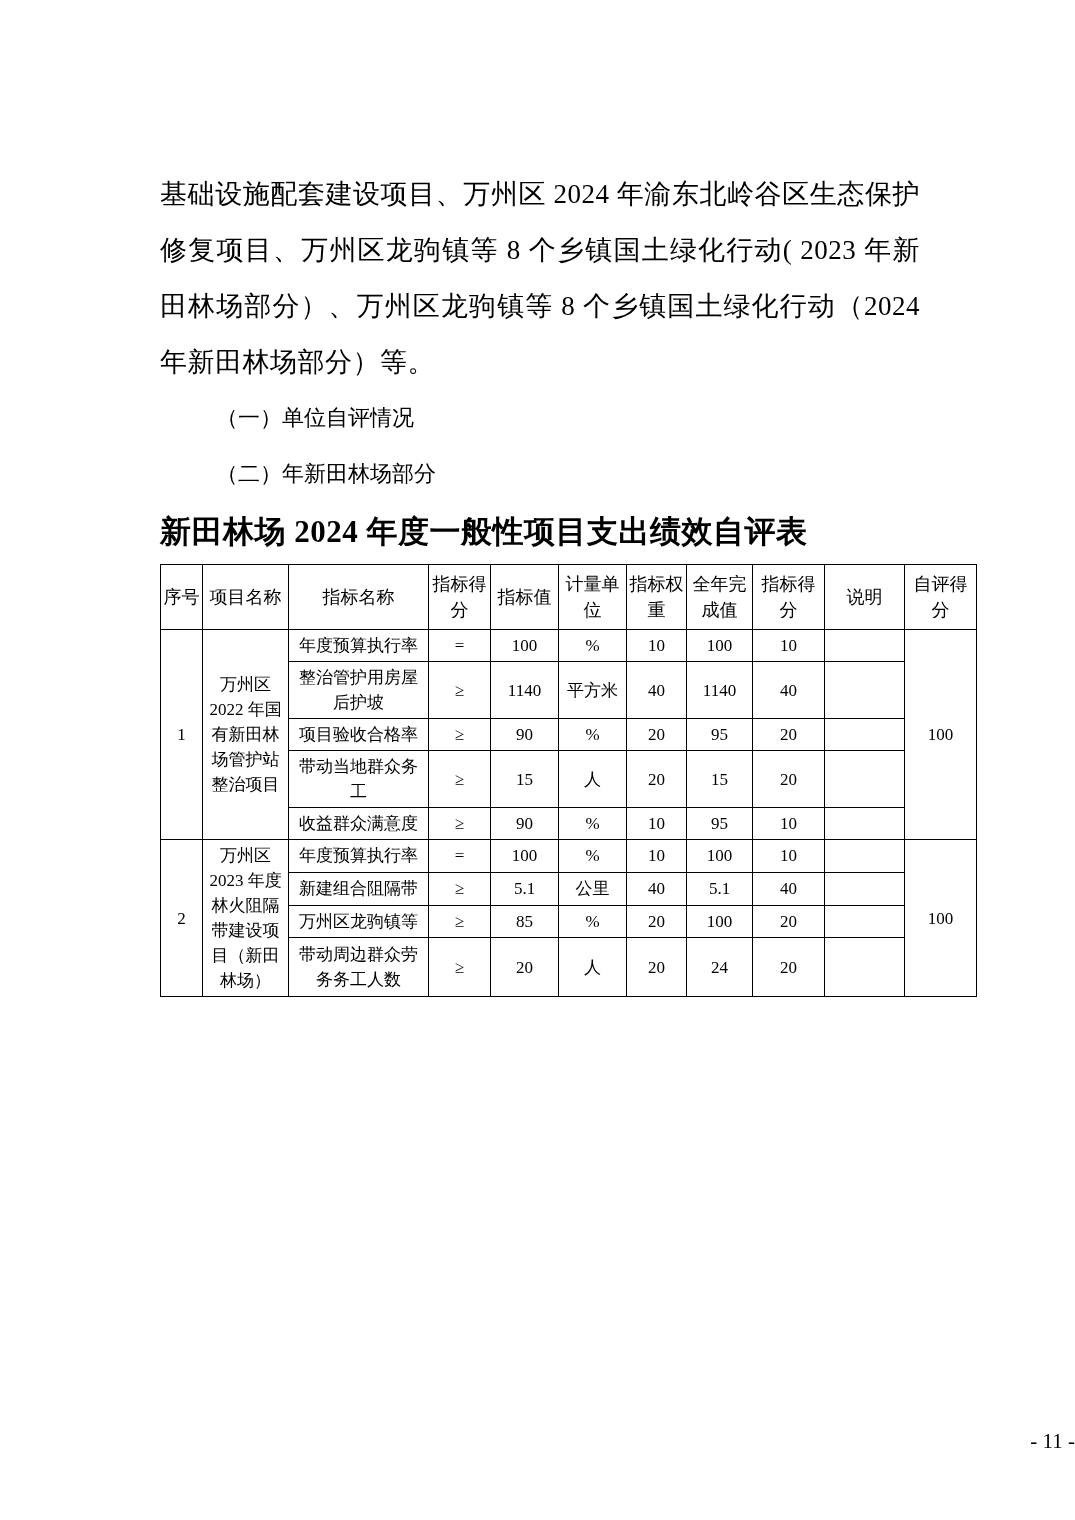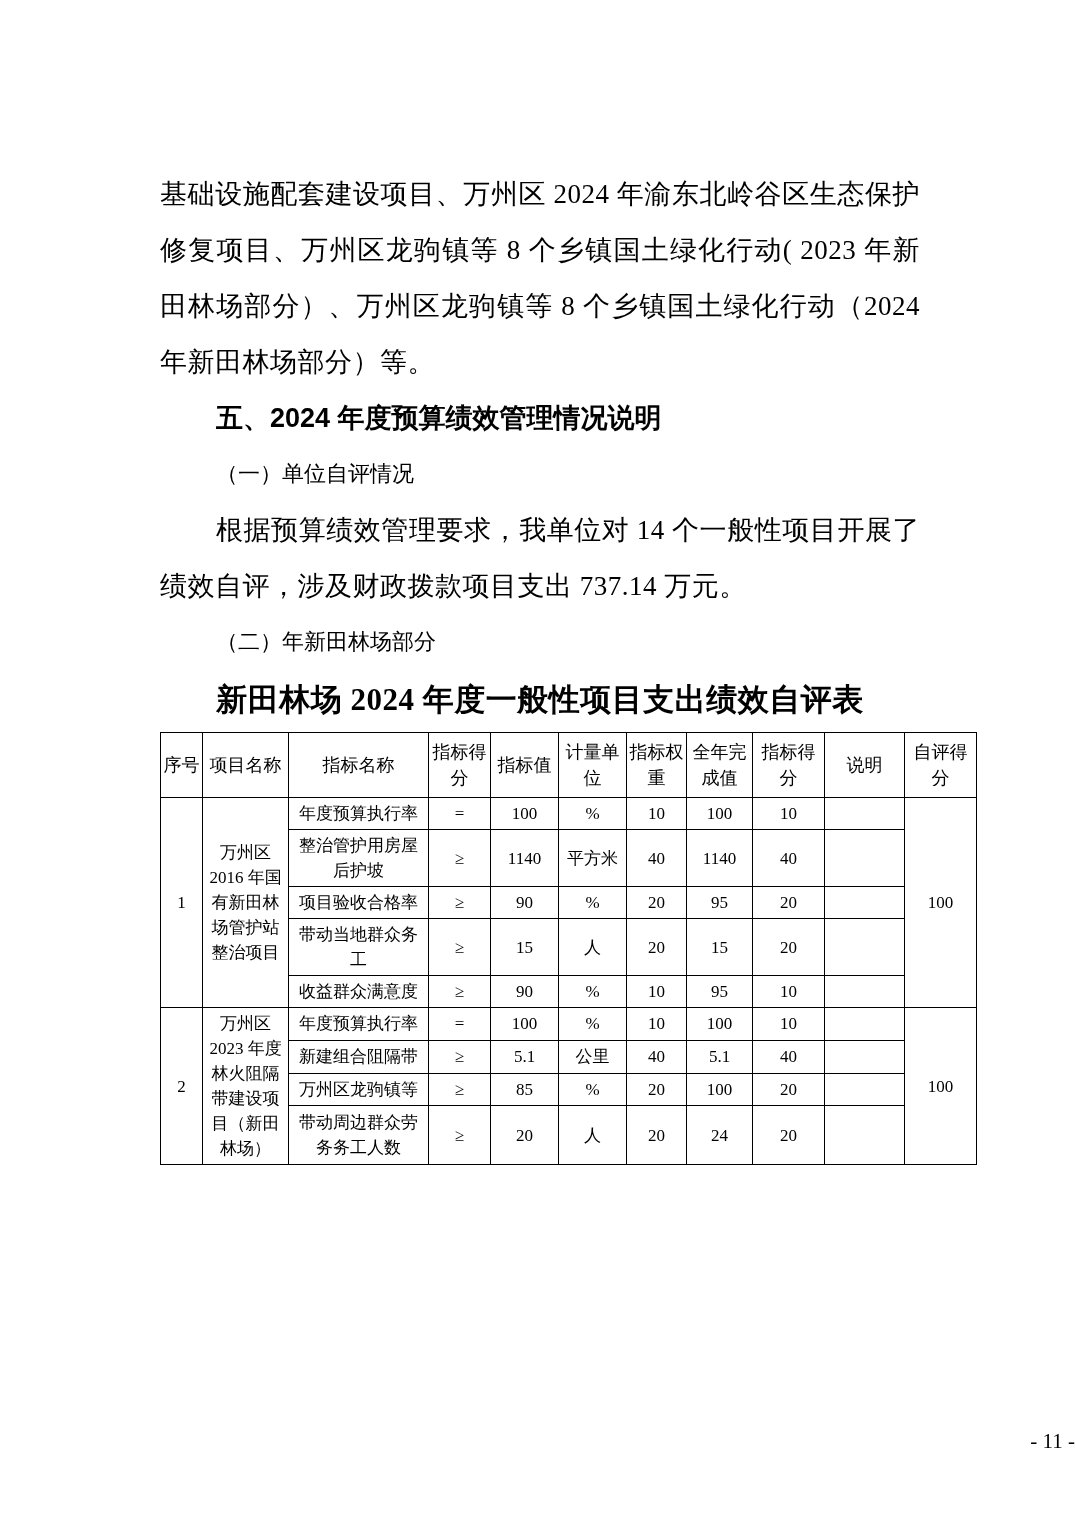--- a/index.html
+++ b/index.html
@@ -48,21 +48,21 @@
     font-size: 22px;
     line-height: 56px;
     font-weight: normal;
     text-indent: 56px;
   }
   h1.table-title {
     margin: 8px 0 10px 0;
     font-size: 31px;
     line-height: 44px;
     font-weight: bold;
-    text-align: center;
+    text-align: left;
     letter-spacing: 0.5px;
   }
   table.perf {
     border-collapse: collapse;
     width: 760px;
     margin: 0 auto;
     table-layout: fixed;
     padding-left: 23px;
   }
   table.perf td, table.perf th {
@@ -105,25 +105,23 @@
     padding: 4px 12px;
   }
 </style>
 </head>
 <body>
 
 <div class="page">
 
   <p class="body-text">基础设施配套建设项目、万州区 2024 年渝东北岭谷区生态保护修复项目、万州区龙驹镇等 8 个乡镇国土绿化行动( 2023 年新田林场部分）、万州区龙驹镇等 8 个乡镇国土绿化行动（2024 年新田林场部分）等。</p>
 
-  <h2 class="section-heading">五、2024 年度预算绩效管理情况说明</h2>
 
   <h3 class="sub-heading">（一）单位自评情况</h3>
 
-  <p class="body-text indent2">根据预算绩效管理要求，我单位对 14 个一般性项目开展了绩效自评，涉及财政拨款项目支出 737.14 万元。</p>
 
   <h3 class="sub-heading">（二）年新田林场部分</h3>
 
   <h1 class="table-title">新田林场 2024 年度一般性项目支出绩效自评表</h1>
 
   <table class="perf">
     <colgroup>
       <col class="col-seq">
         <col class="col-proj">
         <col class="col-ind">
@@ -147,21 +145,21 @@
         <th>指标权重</th>
         <th>全年完成值</th>
         <th>指标得分</th>
         <th>说明</th>
         <th>自评得分</th>
       </tr>
     </thead>
     <tbody>
         <tr>
           <td rowspan="5">1</td>
-          <td rowspan="5" class="proj-cell">万州区 2016 年国有新田林场管护站整治项目</td>
+          <td rowspan="5" class="proj-cell">万州区 2022 年国有新田林场管护站整治项目</td>
           <td>年度预算执行率</td>
           <td>=</td>
           <td>100</td>
           <td>%</td>
           <td>10</td>
           <td>100</td>
           <td>10</td>
           <td></td>
           <td rowspan="5">100</td>
         </tr>

